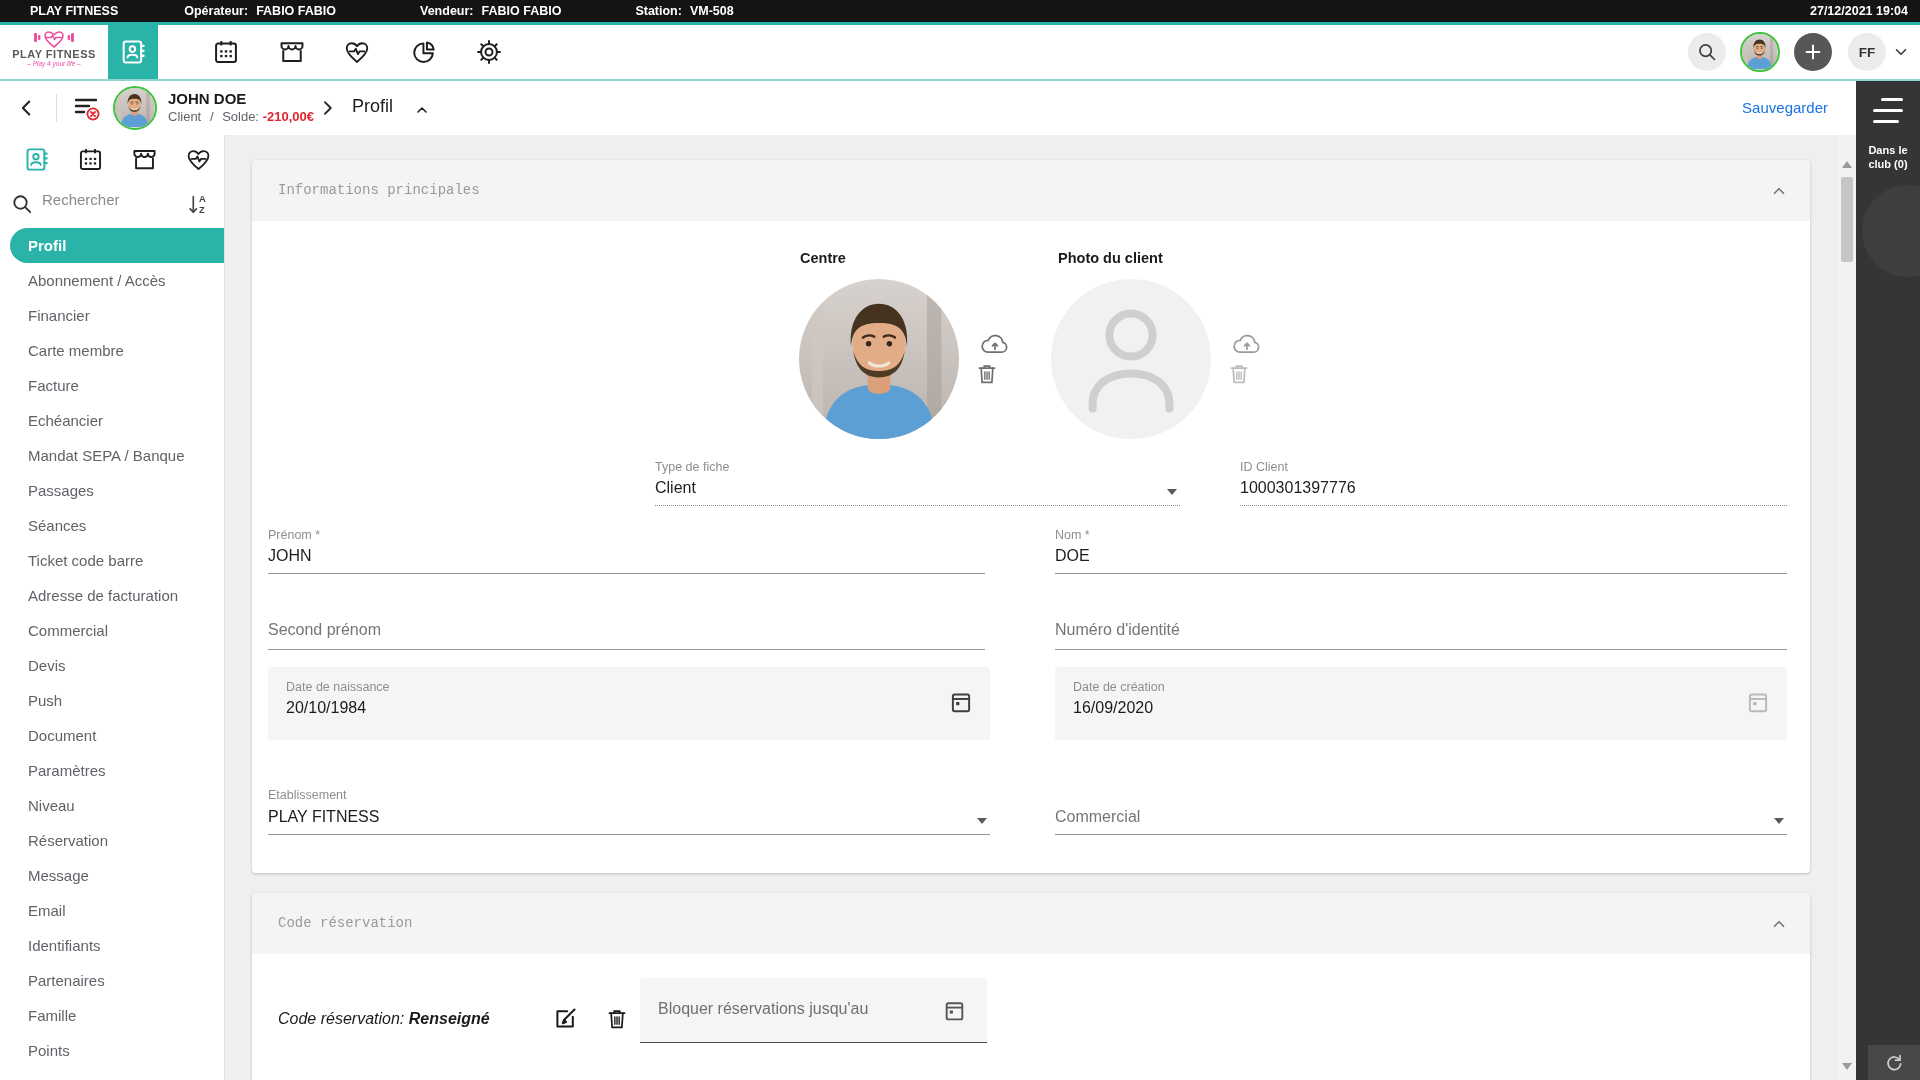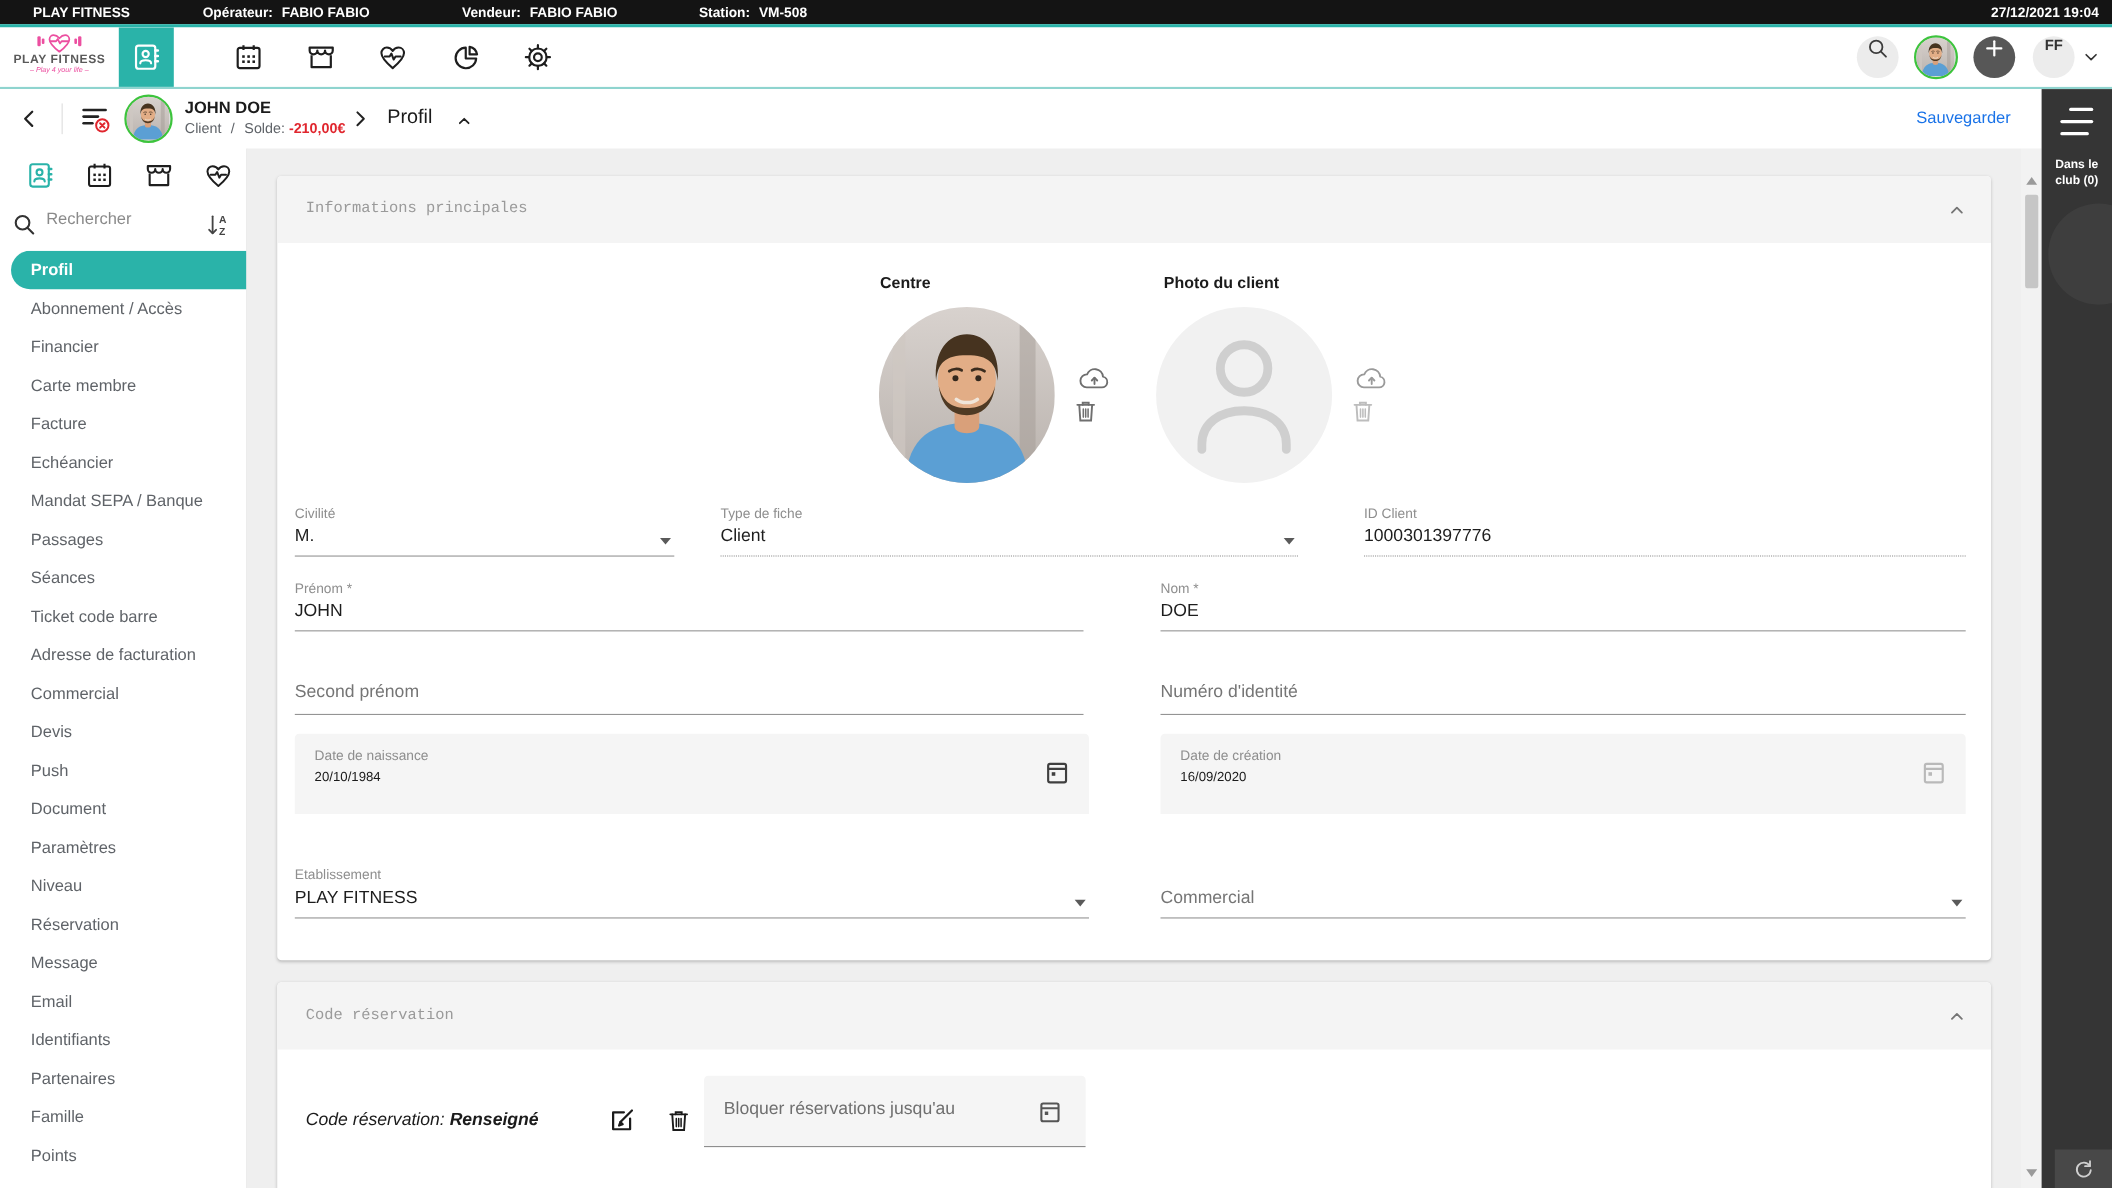--- a/index.html
+++ b/index.html
@@ -24,21 +24,21 @@
   
   .toolbar{position:absolute;left:0;top:25px;right:0;height:54px;background:#fff;}
   .teal-line{position:absolute;left:0;top:79px;right:0;height:2px;background:#8fd4cf;}
   .logo{position:absolute;left:6px;top:2px;width:96px;text-align:center;color:#555;}
   .logo .lg-title{font-size:11px;font-weight:700;letter-spacing:.5px;color:#5a5a5a;margin-top:-1px;}
   .logo .lg-tag{font-size:6.5px;color:var(--pink);font-style:italic;margin-top:0px;}
   .tool-tile{position:absolute;left:108px;top:0;width:50px;height:54px;background:var(--teal);
              display:flex;align-items:center;justify-content:center;color:#fff;cursor:pointer;}
   .tool-ic{position:absolute;top:0;width:40px;height:54px;display:flex;align-items:center;justify-content:center;color:#1e1e1e;cursor:pointer;}
   .tool-right{position:absolute;right:0;top:0;height:54px;display:flex;align-items:center;}
-  .circle-btn{width:38px;height:38px;border-radius:50%;background:#ececec;display:flex;align-items:flex-start;justify-content:center;color:#3c3c3c;cursor:pointer;}
+  .circle-btn{width:38px;height:38px;border-radius:50%;background:#ececec;display:flex;align-items:center;justify-content:center;color:#3c3c3c;cursor:pointer;}
   .avatar-ring{border-radius:50%;border:2.5px solid var(--green);overflow:hidden;background:#ddd;cursor:pointer;}
   .plus-btn{background:#575757;color:#fff;}
   .ff-btn{font-size:13.5px;font-weight:700;color:#333;}
 
   
   .crumb{position:absolute;left:0;top:81px;width:1856px;height:54px;background:#fff;}
   .crumb .back{position:absolute;left:16px;top:16px;color:#222;cursor:pointer;}
   .crumb .vdiv{position:absolute;left:56px;top:13px;width:1px;height:28px;background:#ddd;}
   .crumb .listx{position:absolute;left:72px;top:12px;color:#222;cursor:pointer;}
   .crumb .c-avatar{position:absolute;left:113px;top:5px;width:44px;height:44px;}
@@ -80,21 +80,21 @@
   .mini-act{position:absolute;color:#6f6f6f;cursor:pointer;}
 
   .field{position:absolute;height:46px;border-bottom:1px solid #949494;}
   .field .label{position:absolute;left:0;top:0;font-size:12.5px;color:var(--label);}
   .field .value{position:absolute;left:0;top:19px;font-size:16px;color:var(--ink);}
   .field .value.ph{color:#757575;}
   .field.dotted{border-bottom:1px dotted #8a8a8a;}
   .dd-arrow{position:absolute;right:3px;bottom:10px;width:0;height:0;border-left:5px solid transparent;border-right:5px solid transparent;border-top:6px solid #5a5a5a;cursor:pointer;}
   .fill-box{position:absolute;background:#f5f5f5;border-radius:4px 4px 0 0;cursor:pointer;}
   .fill-box .label{position:absolute;left:18px;top:13px;font-size:12.5px;color:var(--label);}
-  .fill-box .value{position:absolute;left:18px;top:32px;font-size:12px;color:#1b1b1b;}
+  .fill-box .value{position:absolute;left:18px;top:32px;font-size:16px;color:#1b1b1b;}
   .fill-box .cal{position:absolute;right:16px;top:22px;color:#3f3f3f;}
   .fill-box .cal.dim{color:#b9b9b9;}
 
   .code-line{position:absolute;left:26px;top:117px;font-size:16px;color:#1b1b1b;font-style:italic;}
   .code-line b{font-weight:700;}
   .cr-act{position:absolute;top:112px;color:#1b1b1b;cursor:pointer;}
   .block-box{position:absolute;left:388px;top:85px;width:347px;height:65px;background:#f5f5f5;border-bottom:1.5px solid #4a4a4a;border-radius:4px 4px 0 0;cursor:pointer;}
   .block-box .ph{position:absolute;left:18px;top:22px;font-size:16px;color:#6f6f6f;}
   .block-box .cal{position:absolute;right:20px;top:20px;color:#555;}
 
@@ -427,25 +427,20 @@
       </div>
       <div class="mini-act" style="left:974px;top:200px;color:#bdbdbd">
         <svg width="26" height="28" viewBox="0 0 24 24" fill="none" stroke="currentColor" stroke-width="1.6" stroke-linecap="round">
           <path d="M5 6.5h14"></path>
             <path d="M9.5 6.5V4.8h5V6.5"></path>
             <path d="M6.6 6.5l.9 13.2h9l.9-13.2"></path>
           <path d="M10 10v6.8M12 10v6.8M14 10v6.8" stroke-width="1.3"></path>
         </svg>
       </div>
 
-      <div class="field" style="left:16px;top:300px;width:345px">
-        <div class="label">Civilité</div>
-        <div class="value">M.</div>
-        <div class="dd-arrow"></div>
-      </div>
       <div class="field dotted" style="left:403px;top:300px;width:525px">
         <div class="label">Type de fiche</div>
         <div class="value">Client</div>
         <div class="dd-arrow"></div>
       </div>
       <div class="field dotted" style="left:988px;top:300px;width:547px">
         <div class="label">ID Client</div>
         <div class="value">1000301397776</div>
       </div>
 

